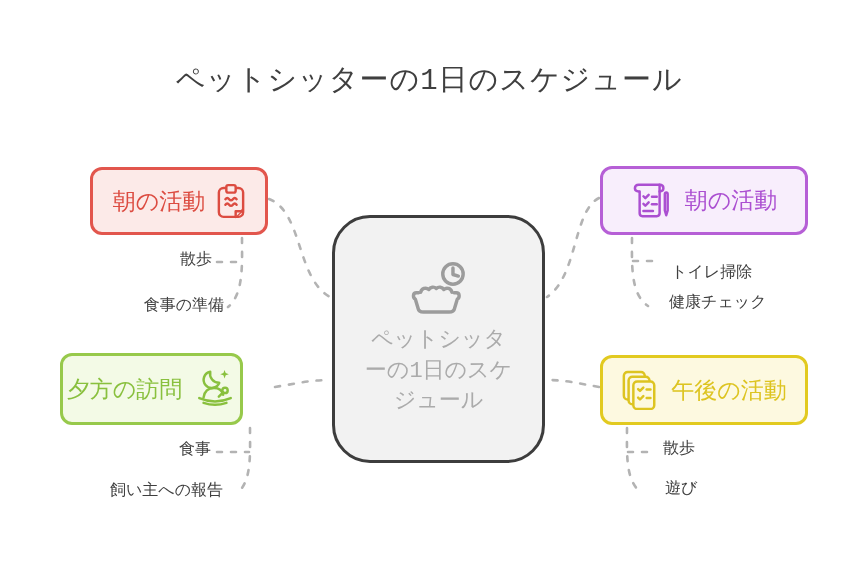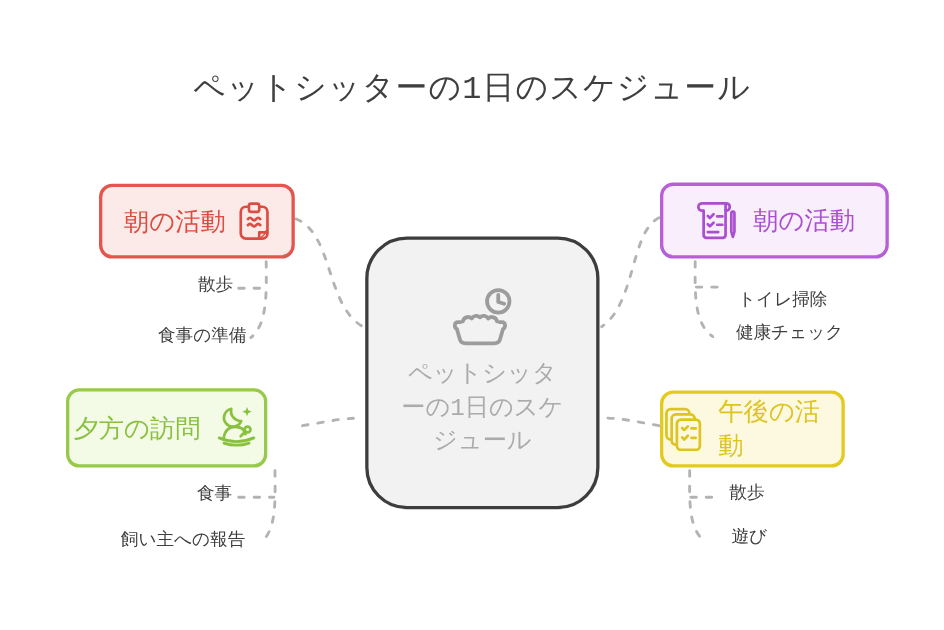--- a/index.html
+++ b/index.html
@@ -17,21 +17,21 @@
   .branch-box{
     position:absolute;display:flex;align-items:center;justify-content:center;gap:12px;
     border:3px solid var(--bc,#999);background:var(--bg,#f6f6f6);color:var(--tc,#666);
     border-radius:12px;font-size:23px;font-weight:500;box-sizing:border-box;
   }
   .branch-box svg{display:block;stroke:var(--tc,#666);fill:none;
     stroke-width:2.6;stroke-linecap:round;stroke-linejoin:round;}
   #box-morning{left:90px;top:167px;width:178px;height:68px;}
   #box-am-visit{left:600px;top:166px;width:208px;height:69px;}
   #box-evening{left:60px;top:353px;width:183px;height:72px;}
-  #box-pm{left:600px;top:355px;width:168px;height:70px;}
+  #box-pm{left:600px;top:355px;width:208px;height:70px;}
   .center-node{
     position:absolute;left:332px;top:215px;width:213px;height:248px;box-sizing:border-box;
     border:3px solid var(--cbc,#3d3d3d);background:var(--cbg,#f2f2f2);border-radius:38px;
     display:flex;flex-direction:column;align-items:center;justify-content:center;gap:8px;
   }
   .center-node svg{display:block;stroke:#9c9c9c;fill:none;stroke-width:3.2;
     stroke-linecap:round;stroke-linejoin:round;}
   .center-label{
     width:150px;text-align:center;color:var(--ctc,#ababab);
     font-size:22px;line-height:1.38;word-break:break-all;

